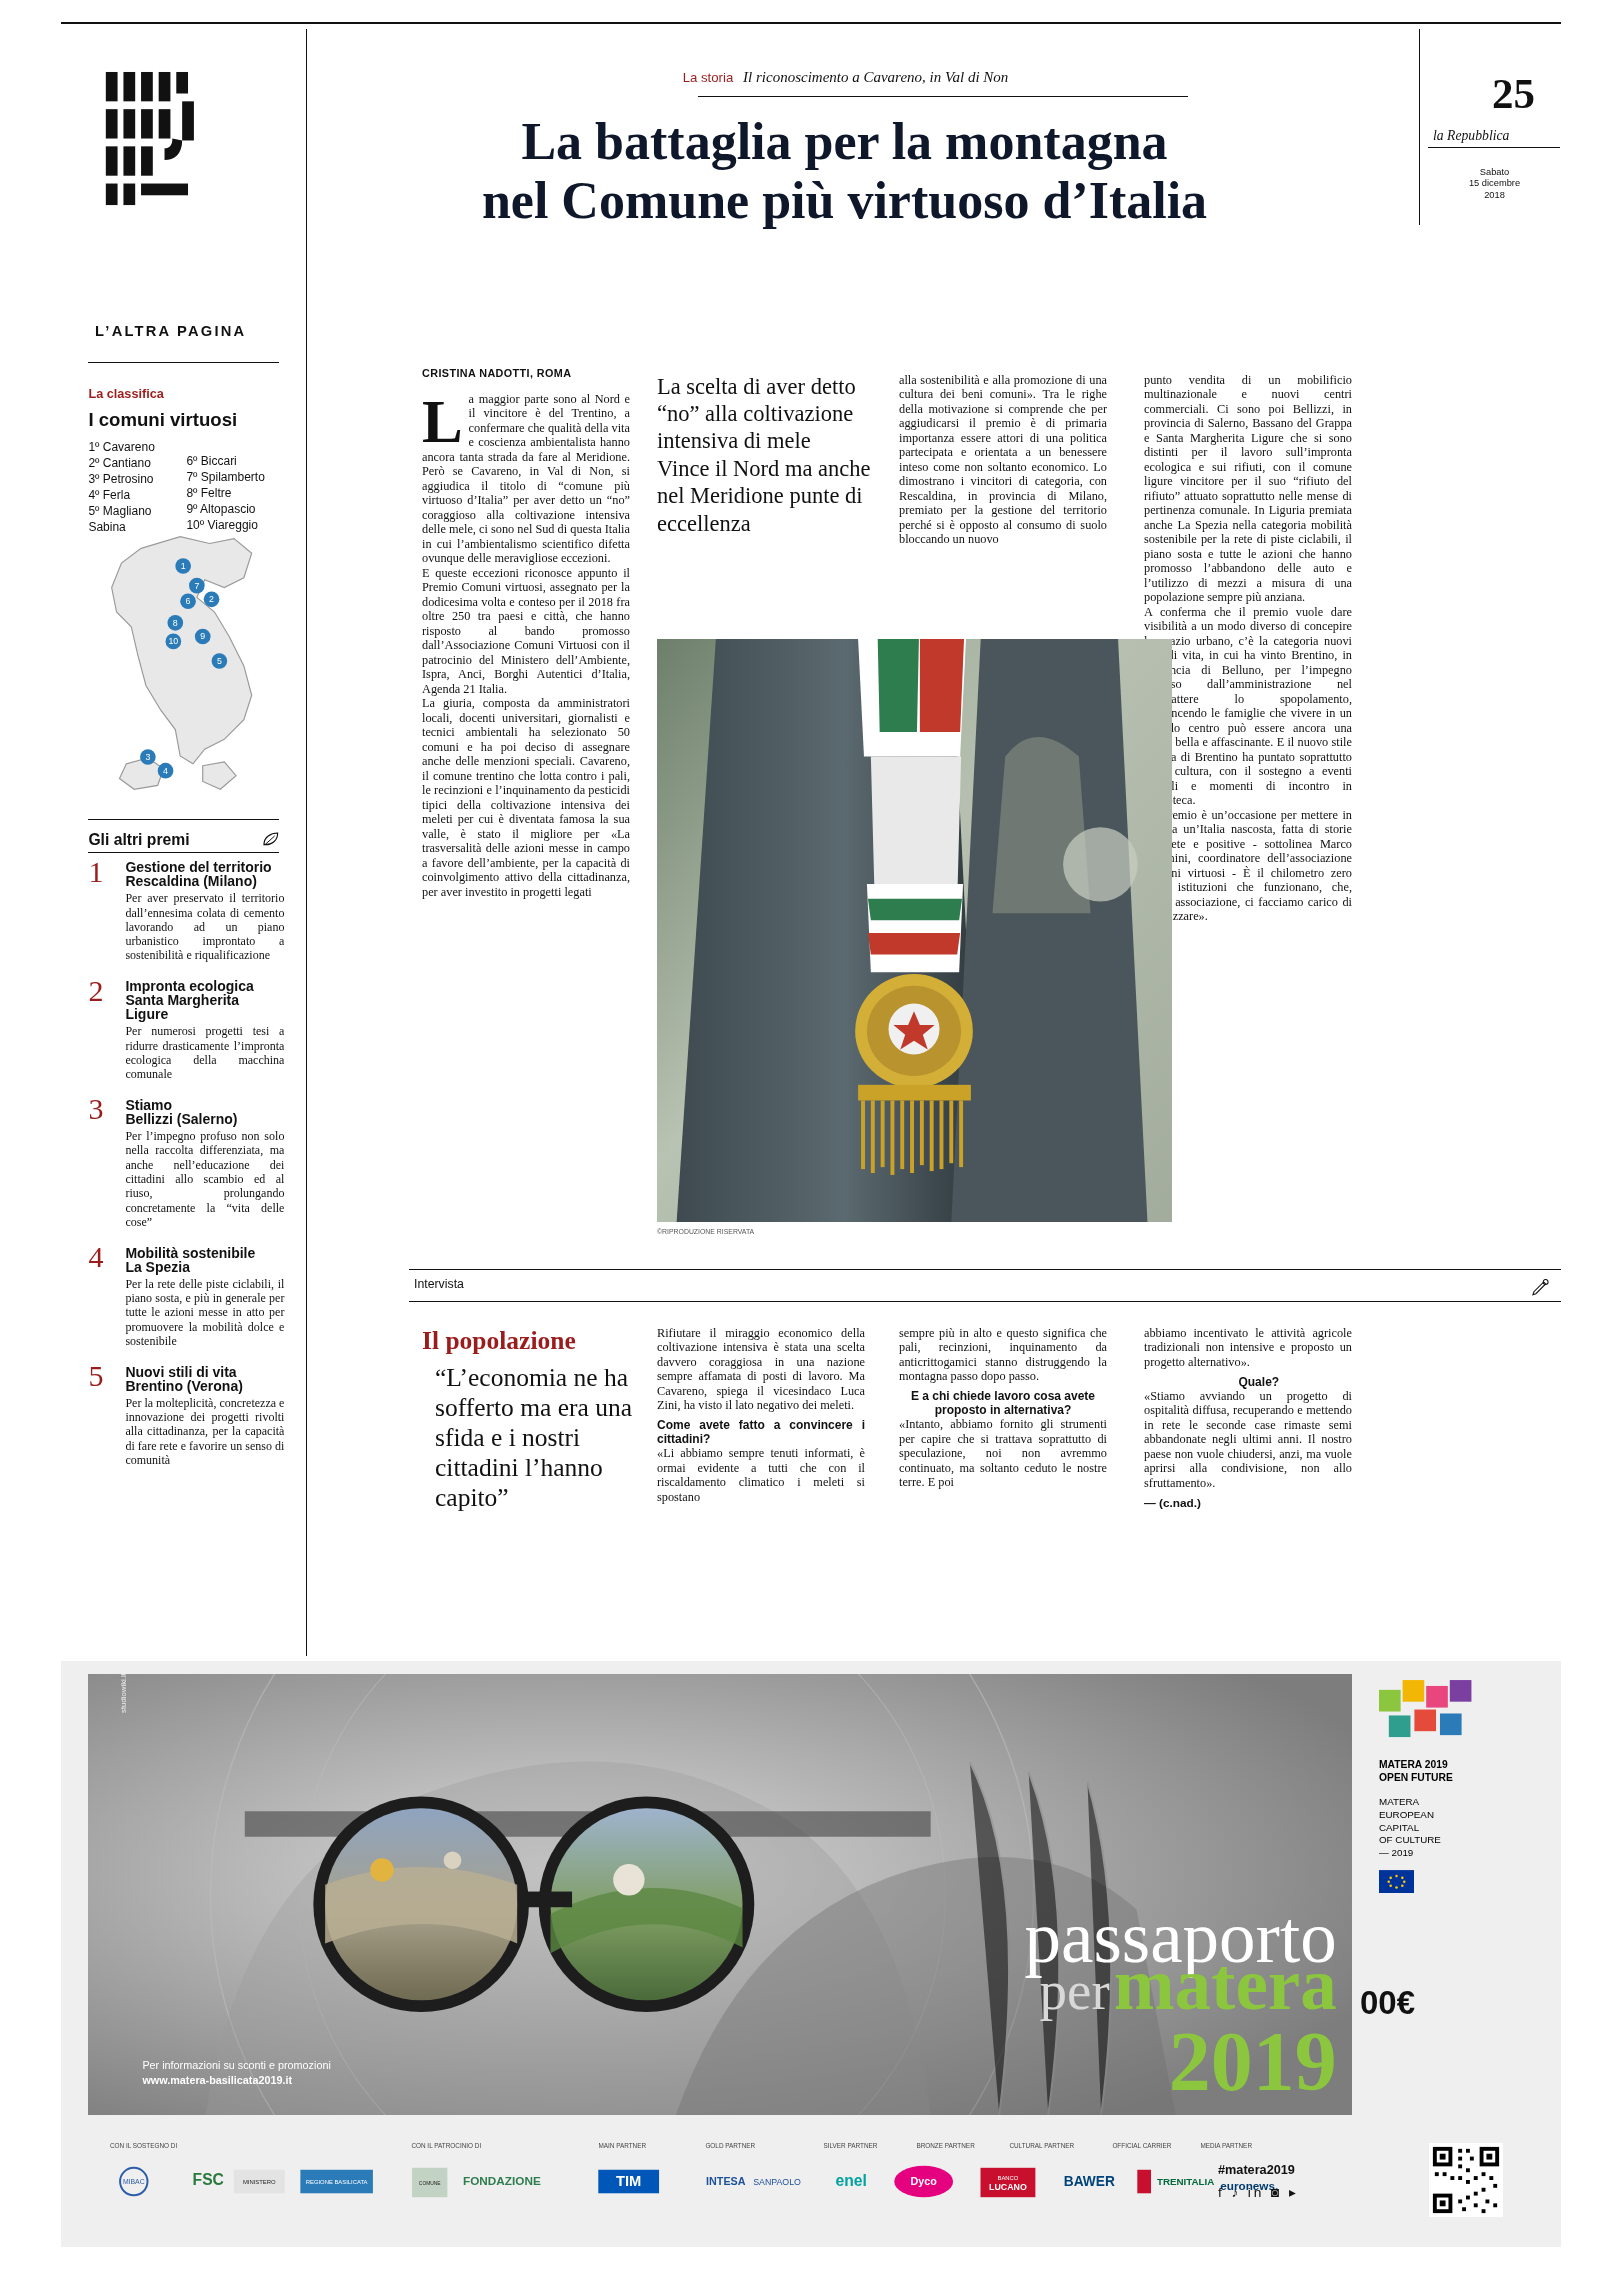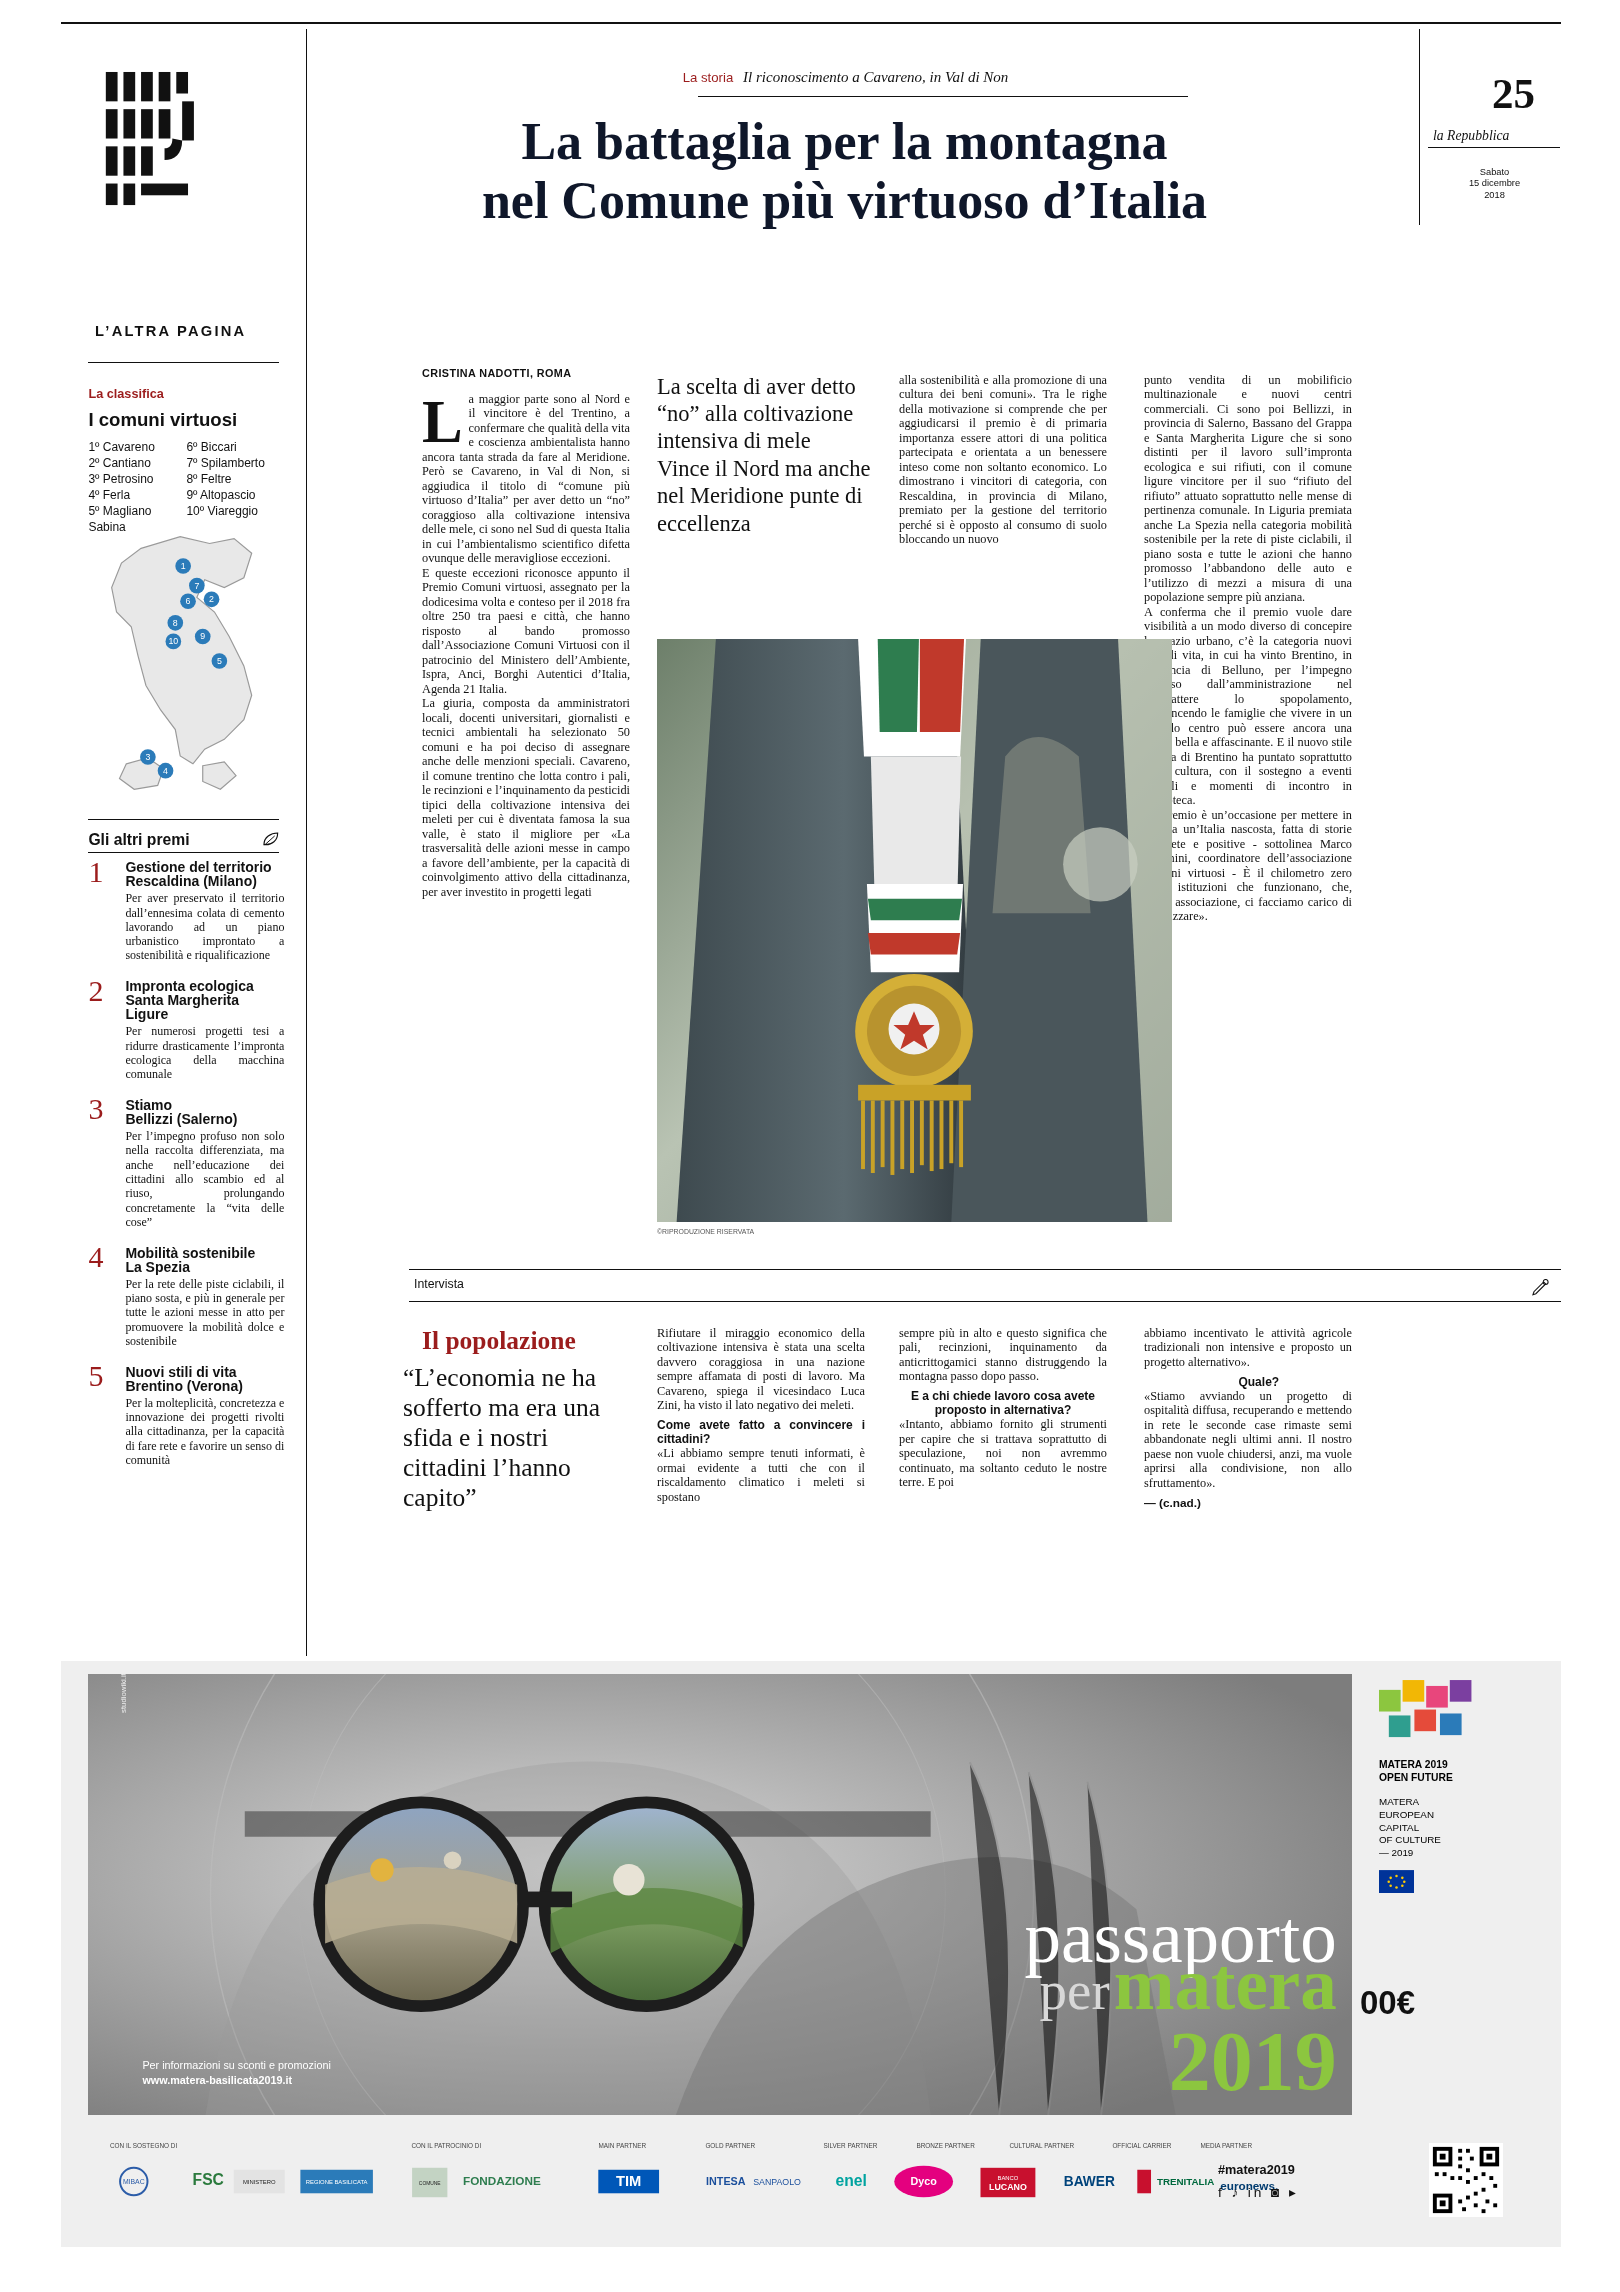--- a/index.html
+++ b/index.html
@@ -13,21 +13,21 @@
   
   .rail{position:absolute;left:0;top:7.8px;width:245px;height:1627px;}
   .rail .logo{position:absolute;left:37px;top:37px;width:137px;height:147px;}
   .altra{position:absolute;left:34px;top:294px;font-family:"Liberation Sans",sans-serif;font-size:14.7px;letter-spacing:2.2px;font-weight:700;color:#111;}
   .railrule{position:absolute;left:27.4px;width:191px;height:1px;background:#111;}
   .classifica{position:absolute;left:27.4px;top:358px;font-family:"Liberation Sans",sans-serif;font-size:12.7px;color:#9b1c1c;font-weight:700;}
   .comuni-h{position:absolute;left:27.4px;top:380px;font-family:"Liberation Sans",sans-serif;font-size:18.6px;font-weight:700;color:#111;}
   .ranklist{position:absolute;left:27.4px;top:410px;width:201px;font-family:"Liberation Sans",sans-serif;font-size:12px;line-height:16px;color:#111;}
   .ranklist .col{display:inline-block;vertical-align:top;}
   .ranklist .c1{width:98px;}
-  .ranklist .c2{width:98px;}
+  .ranklist .c2{width:98px;margin-top:14px;}
   .mapbox{position:absolute;left:25.5px;top:490px;width:206px;height:284px;}
 
   .altripremi{position:absolute;left:27.4px;top:802px;font-family:"Liberation Sans",sans-serif;font-size:15.7px;font-weight:700;color:#111;}
   .premi{position:absolute;left:27.4px;top:831px;width:196px;}
   .premio{position:relative;margin-bottom:16.7px;padding-left:37px;}
   .premio .num{position:absolute;left:0;top:-3.9px;font-family:"Liberation Serif",serif;font-size:30px;color:#9b1c1c;line-height:1;}
   .premio .tit{font-family:"Liberation Sans",sans-serif;font-size:14px;font-weight:700;line-height:14px;color:#111;}
   .premio .txt{font-family:"Liberation Serif",serif;font-size:12px;line-height:14.3px;color:#111;margin-top:2.9px;text-align:justify;}
 
   
@@ -56,21 +56,21 @@
   .summary{position:absolute;left:596px;top:351px;width:221px;font-family:"Liberation Serif",serif;font-size:22.5px;line-height:27.4px;color:#111;}
 
   .photo{position:absolute;left:596px;top:617px;width:515px;height:583px;overflow:hidden;background:#cfcfcf;}
   .photocap{position:absolute;left:596px;top:1206px;font-family:"Liberation Sans",sans-serif;font-size:6.9px;color:#555;}
 
   
   .bandrule{position:absolute;left:348px;top:1247px;width:1152px;height:1px;background:#111;}
   .intervista{position:absolute;left:353px;top:1255px;font-family:"Liberation Sans",sans-serif;font-size:12.3px;color:#111;}
   .bandrule2{position:absolute;left:348px;top:1279px;width:1152px;height:1px;background:#111;}
   .vicesindaco{position:absolute;left:361px;top:1304px;font-family:"Liberation Serif",serif;font-size:25.5px;font-weight:700;color:#9b1c1c;}
-  .quote{position:absolute;left:342px;top:1341px;width:211px;font-family:"Liberation Serif",serif;font-size:25.5px;line-height:30px;color:#111;}
+  .quote{position:absolute;left:374px;top:1341px;width:211px;font-family:"Liberation Serif",serif;font-size:25.5px;line-height:30px;color:#111;}
 
   .qcol{position:absolute;font-family:"Liberation Serif",serif;font-size:12.3px;line-height:14.5px;color:#111;text-align:justify;}
   .qcol p{margin:0;}
   .qq{font-family:"Liberation Sans",sans-serif;font-weight:700;font-size:12px;line-height:14px;display:block;margin-top:5.9px;}
 
   
   .ad{position:absolute;left:0;top:1639px;width:1500px;height:586px;background:#efefef;overflow:hidden;}
   .adimg{position:absolute;left:27.4px;top:13.7px;width:1264px;height:441px;background:linear-gradient(135deg,#9d9d9d 0%,#cfcfcf 40%,#8e8e8e 100%);overflow:hidden;}
   .adtext{position:absolute;right:15.7px;bottom:19.6px;text-align:right;}
   .passaporto{font-family:"Liberation Serif",serif;font-size:73px;color:#ffffff;line-height:61px;}

